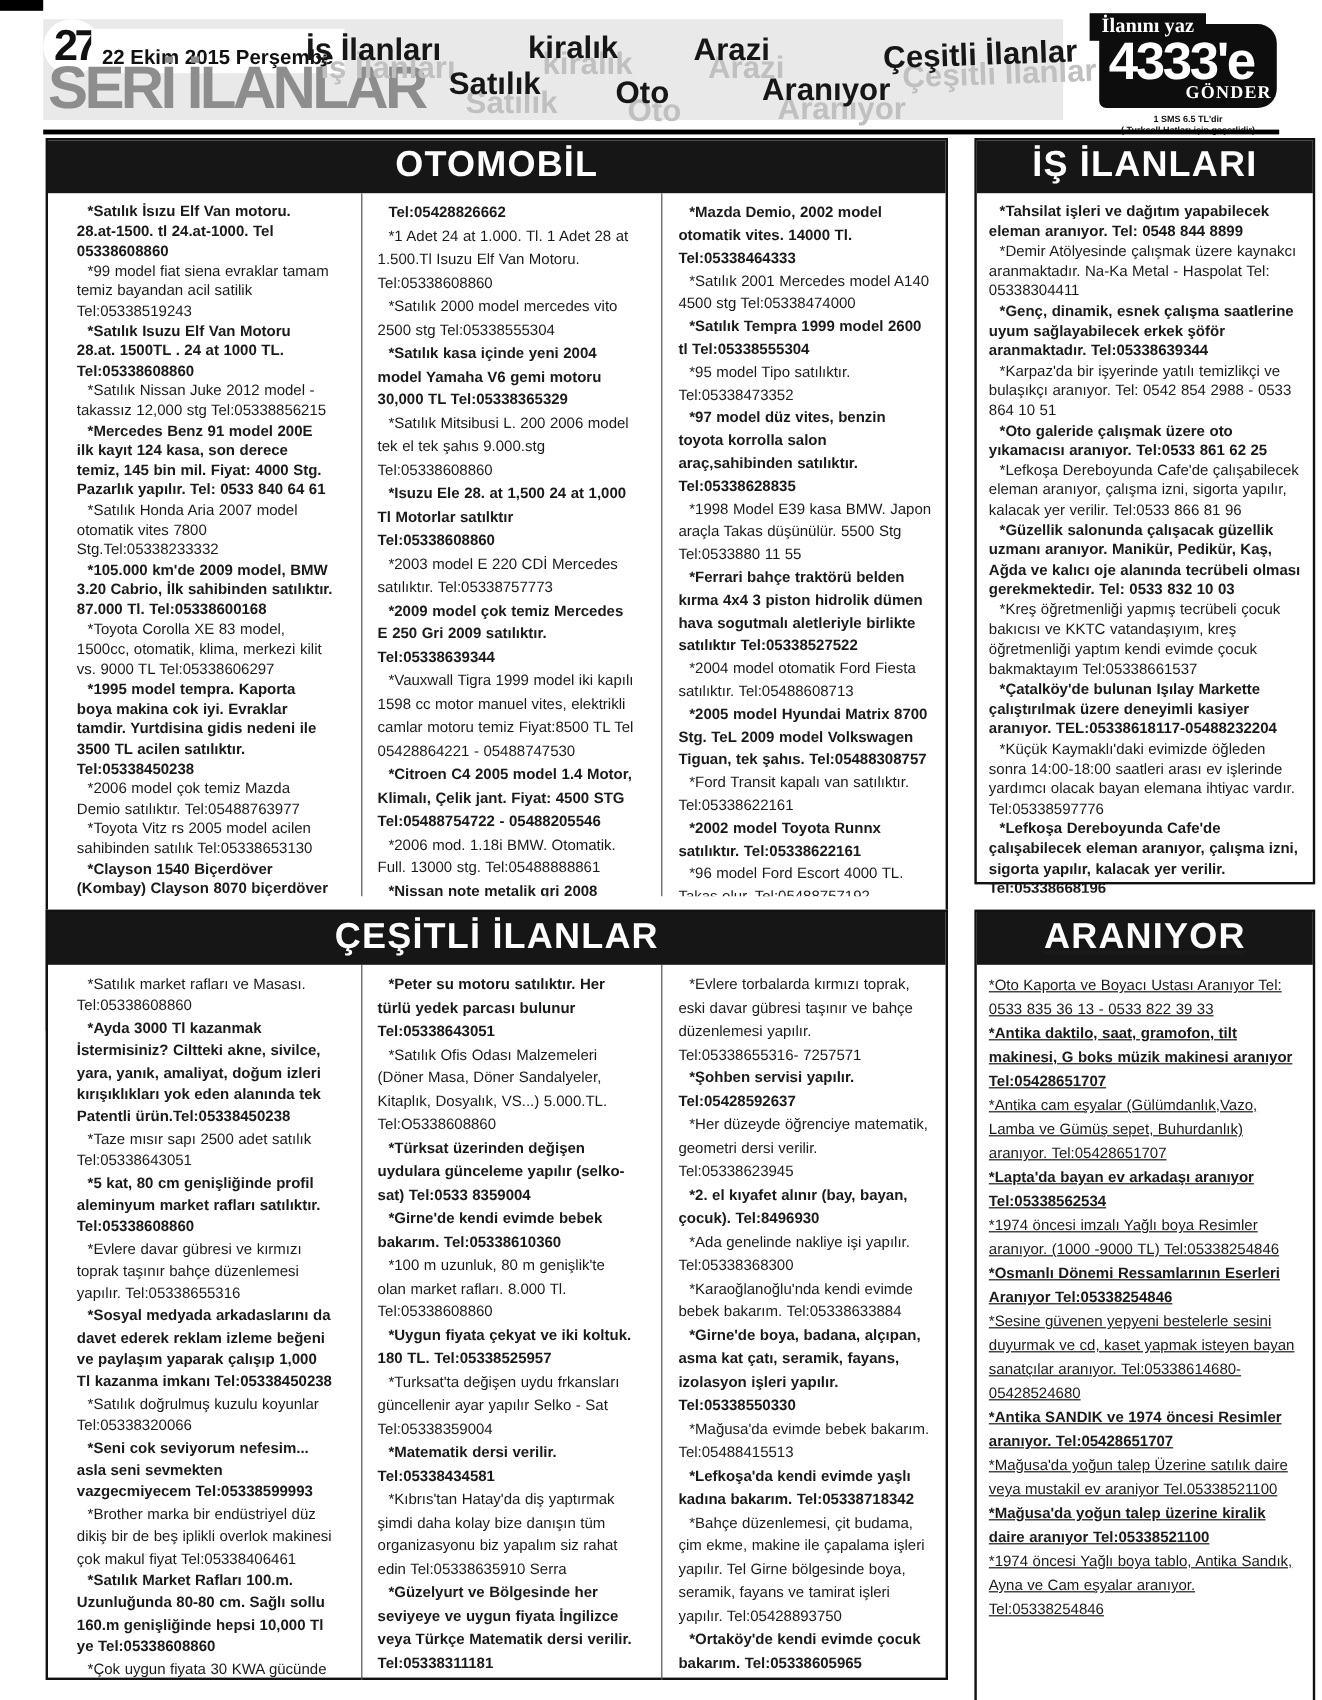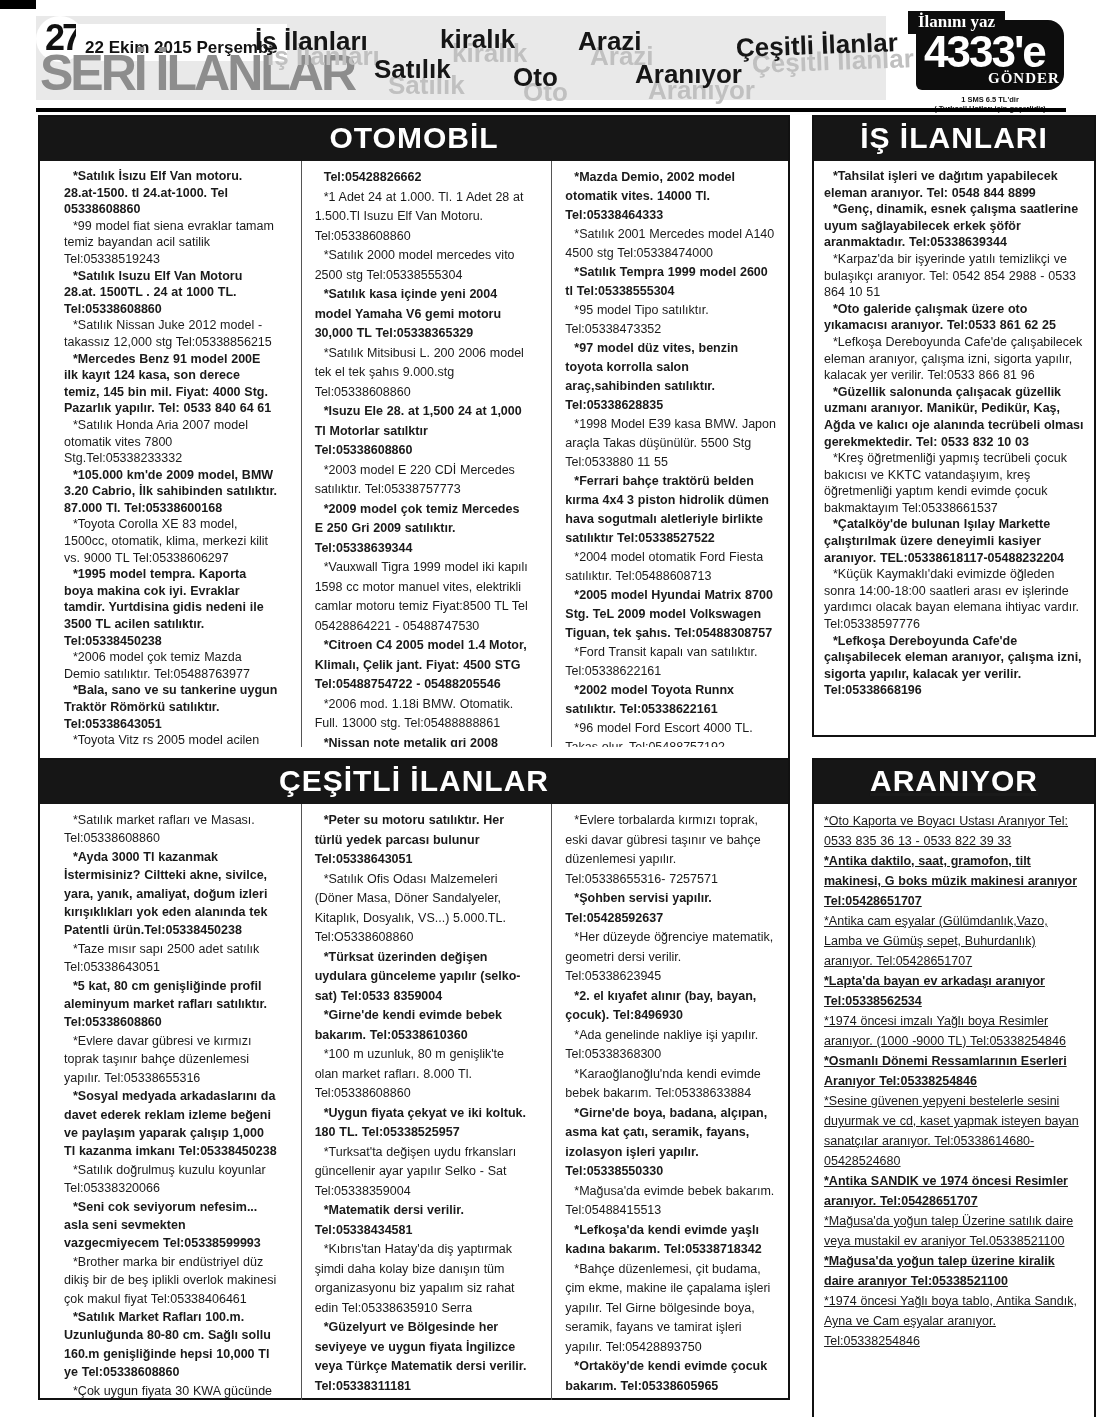--- a/index.html
+++ b/index.html
@@ -108,21 +108,20 @@
           <p class="ad b">*Satılık İsızu Elf Van motoru. 28.at-1500. tl 24.at-1000. Tel 05338608860</p>
           <p class="ad">*99 model fiat siena evraklar tamam temiz bayandan acil satilik Tel:05338519243</p>
           <p class="ad b">*Satılık Isuzu Elf Van Motoru 28.at. 1500TL .  24 at 1000 TL. Tel:05338608860</p>
           <p class="ad">*Satılık Nissan Juke 2012 model - takassız 12,000 stg Tel:05338856215</p>
           <p class="ad b">*Mercedes Benz 91 model 200E ilk kayıt 124 kasa, son derece temiz, 145 bin mil. Fiyat: 4000 Stg. Pazarlık yapılır. Tel: 0533 840 64 61</p>
           <p class="ad">*Satılık Honda Aria 2007 model otomatik vites 7800 Stg.Tel:05338233332</p>
           <p class="ad b">*105.000 km'de 2009 model, BMW 3.20 Cabrio, İlk sahibinden satılıktır. 87.000 Tl. Tel:05338600168</p>
           <p class="ad">*Toyota Corolla XE 83 model, 1500cc, otomatik, klima, merkezi kilit vs. 9000 TL Tel:05338606297</p>
           <p class="ad b">*1995 model tempra. Kaporta boya makina cok iyi. Evraklar tamdir. Yurtdisina gidis nedeni ile 3500 TL acilen satılıktır. Tel:05338450238</p>
           <p class="ad">*2006 model çok temiz Mazda Demio satılıktır. Tel:05488763977</p>
-          <p class="ad b">*Bala, sano ve su tankerine uygun Traktör Römörkü satılıktır. Tel:05338643051</p>
           <p class="ad">*Toyota Vitz rs 2005 model acilen sahibinden satılık Tel:05338653130</p>
           <p class="ad b">*Clayson 1540 Biçerdöver (Kombay) Clayson 8070 biçerdöver (Kombay) Massey Ferguson Traktör satılıktır.</p>
         </div>
       <div class="col lh-b">
           <p class="ad b">Tel:05428826662</p>
           <p class="ad">*1 Adet 24 at 1.000. Tl. 1 Adet 28 at 1.500.Tl Isuzu Elf Van Motoru. Tel:05338608860</p>
           <p class="ad">*Satılık 2000 model mercedes vito 2500 stg Tel:05338555304</p>
           <p class="ad b">*Satılık kasa içinde yeni 2004 model Yamaha V6 gemi motoru 30,000 TL Tel:05338365329</p>
           <p class="ad">*Satılık Mitsibusi L. 200 2006 model tek el tek şahıs 9.000.stg Tel:05338608860</p>
           <p class="ad b">*Isuzu Ele 28. at 1,500 24 at 1,000 Tl Motorlar satılktır Tel:05338608860</p>
@@ -148,20 +147,21 @@
           <p class="ad">*96 model Ford Escort 4000 TL. Takas olur. Tel:05488757192</p>
           <p class="ad b">*Volkswagen Polo Classic 98 model, düz vites 8500 TL. Tel:05338559972</p>
         </div>
     </div>
   </div>
 
   <div class="section sec-is">
     <div class="sec-bar">İŞ İLANLARI</div>
     <div class="single lh-a">
         <p class="ad b">*Tahsilat işleri ve dağıtım yapabilecek eleman aranıyor. Tel: 0548 844 8899</p>
+        <p class="ad">*Demir Atölyesinde çalışmak üzere kaynakcı aranmaktadır. Na-Ka Metal - Haspolat Tel: 05338304411</p>
         <p class="ad b">*Genç, dinamik, esnek çalışma saatlerine uyum sağlayabilecek erkek şöför aranmaktadır. Tel:05338639344</p>
         <p class="ad">*Karpaz'da bir işyerinde yatılı temizlikçi ve bulaşıkçı aranıyor.  Tel: 0542 854 2988 - 0533 864 10 51</p>
         <p class="ad b">*Oto galeride çalışmak üzere oto yıkamacısı aranıyor. Tel:0533 861 62 25</p>
         <p class="ad">*Lefkoşa Dereboyunda Cafe'de çalışabilecek  eleman aranıyor, çalışma izni, sigorta yapılır, kalacak yer verilir. Tel:0533 866 81 96</p>
         <p class="ad b">*Güzellik salonunda çalışacak güzellik uzmanı aranıyor. Manikür, Pedikür, Kaş, Ağda ve kalıcı oje alanında tecrübeli olması gerekmektedir.  Tel: 0533 832 10 03</p>
         <p class="ad">*Kreş öğretmenliği yapmış tecrübeli çocuk bakıcısı ve KKTC vatandaşıyım, kreş öğretmenliği yaptım kendi evimde çocuk bakmaktayım Tel:05338661537</p>
         <p class="ad b">*Çatalköy'de bulunan Işılay Markette çalıştırılmak üzere deneyimli kasiyer aranıyor. TEL:05338618117-05488232204</p>
         <p class="ad">*Küçük Kaymaklı'daki evimizde öğleden sonra 14:00-18:00 saatleri arası ev işlerinde yardımcı olacak bayan elemana ihtiyac vardır. Tel:05338597776</p>
         <p class="ad b">*Lefkoşa Dereboyunda Cafe'de çalışabilecek  eleman aranıyor, çalışma izni, sigorta yapılır, kalacak yer verilir. Tel:05338668196</p>
       </div>

